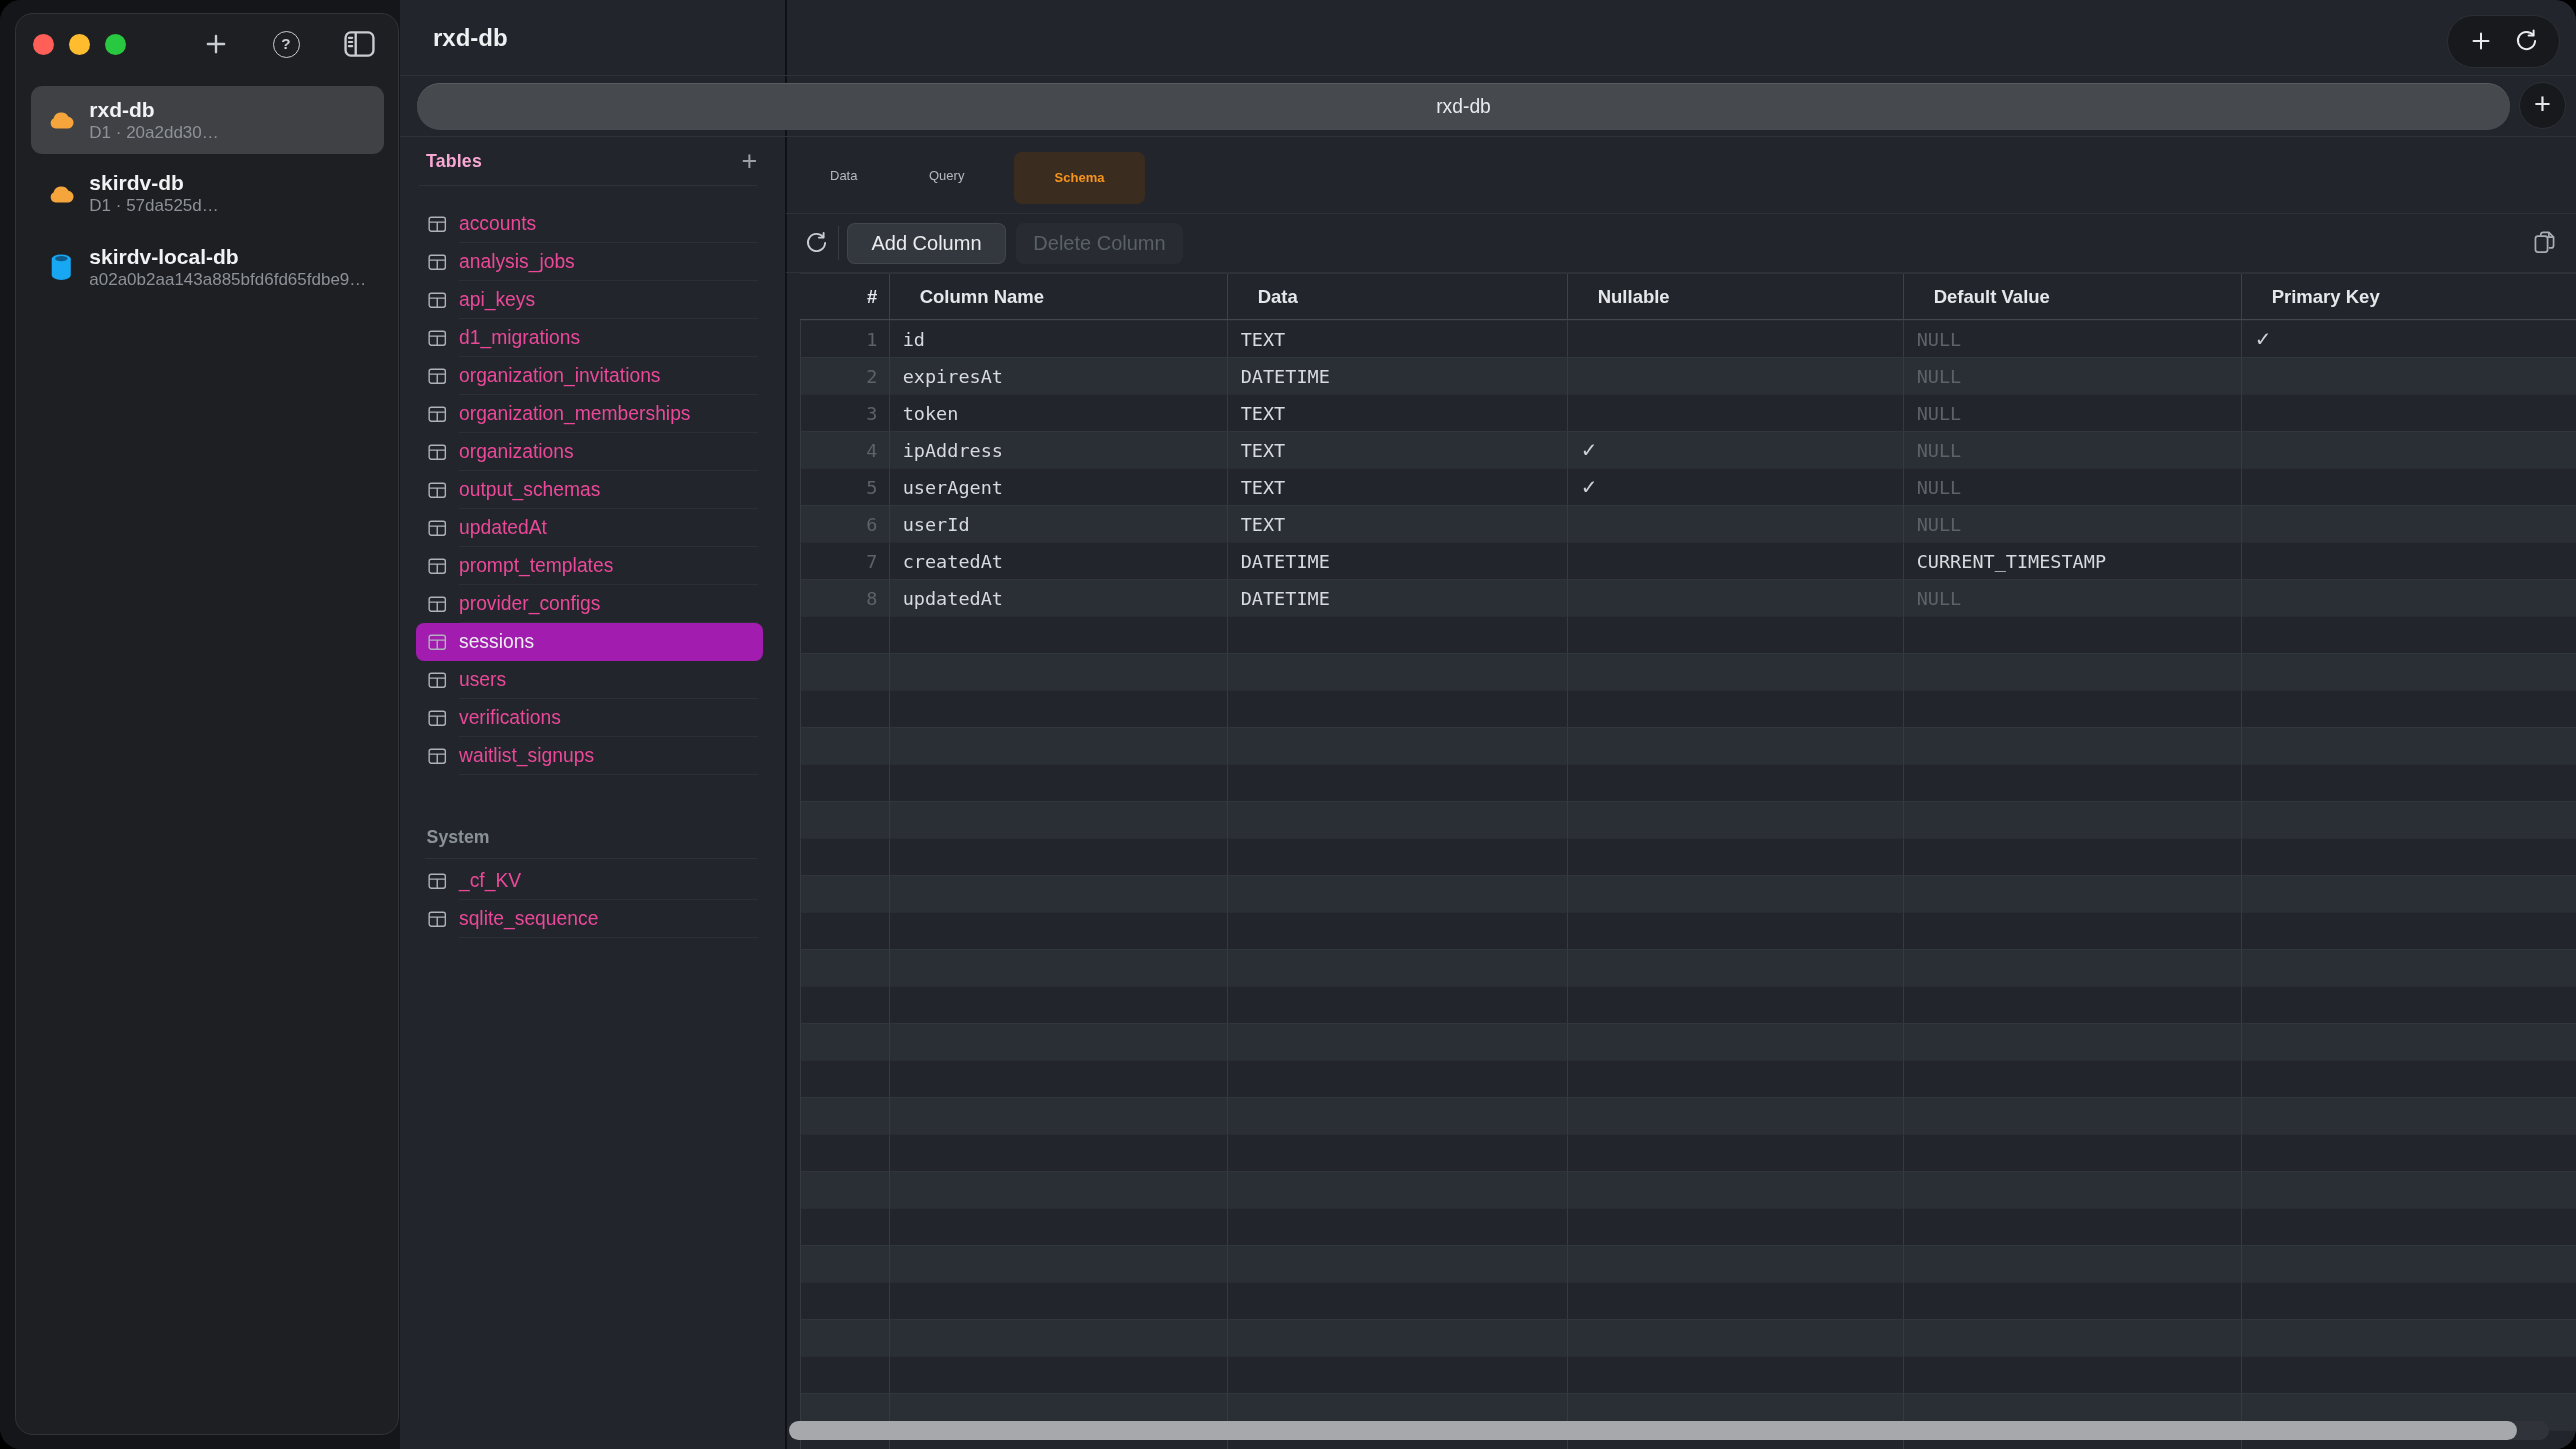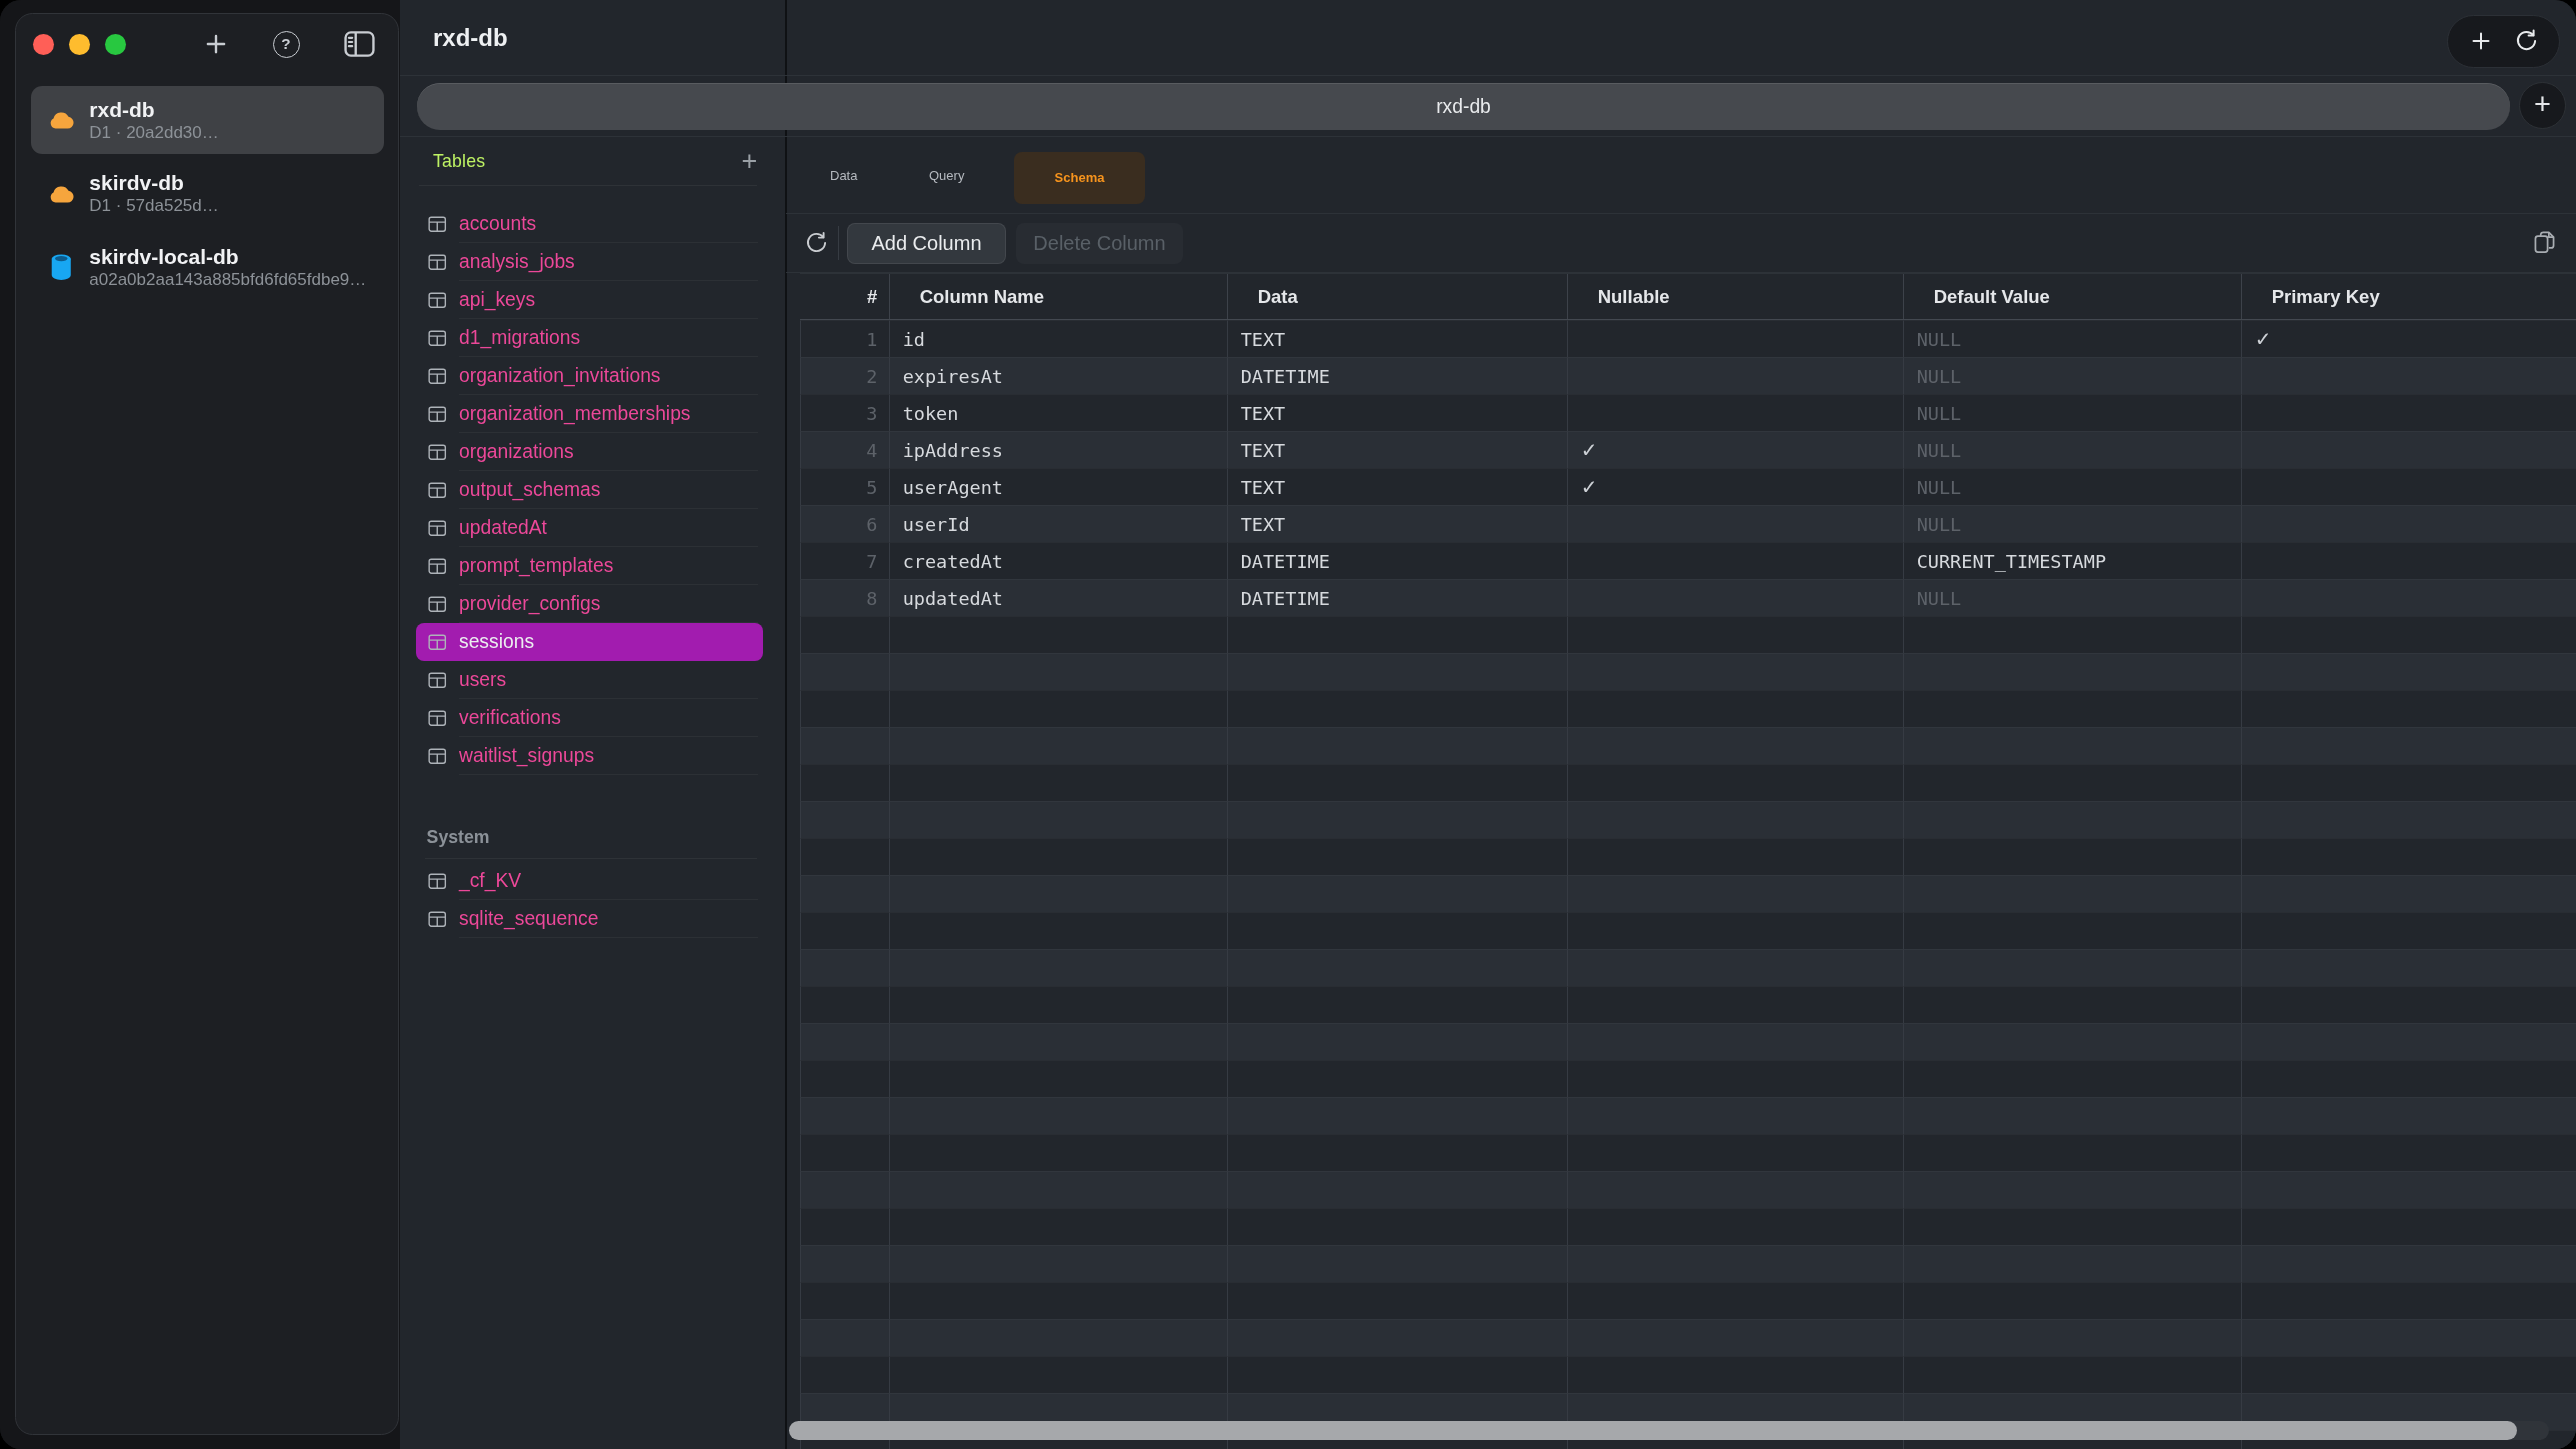--- a/index.html
+++ b/index.html
@@ -43,22 +43,22 @@
   .tab-pill { position:absolute; left:17px; top:7.2px; width:2093px; height:47px; background:#46494e;
     border-radius:23px; box-shadow:inset 0 0.8px 0 rgba(255,255,255,.14); display:flex; align-items:center;
     justify-content:center; font-size:19.3px; font-weight:500; color:#e9ebed; z-index:4; cursor:pointer; }
   .round-plus { position:absolute; left:2119px; top:6.4px; width:47px; height:47px; border-radius:50%;
     background:#17191d; border:0.8px solid #2e3237; color:#e5e7ea; font-size:29px; font-weight:300;
     display:flex; align-items:center; justify-content:center; cursor:pointer; z-index:4; line-height:0; padding-bottom:3.2px; }
 
   
   .tables-panel { position:absolute; left:0; top:137px; width:385px; bottom:0; }
   .tp-head { position:absolute; top:0; left:0; right:0; height:48px; }
-  .tp-head-label { position:absolute; left:33px; top:0; height:48px; display:flex; align-items:center;
-    font-size:17.7px; font-weight:400; color:#bef264; letter-spacing:0.2px; }
+  .tp-head-label { position:absolute; left:26px; top:0; height:48px; display:flex; align-items:center;
+    font-size:17.7px; font-weight:700; color:#f9a8d4; letter-spacing:0.2px; }
   .tp-plus { position:absolute; left:335px; top:9.7px; width:29px; height:29px; background:none; border:none;
     color:#9aa0a6; font-size:27px; font-weight:300; cursor:pointer; line-height:0; }
   .tp-rule { position:absolute; left:18.5px; right:28px; top:48px; height:0.8px; background:#2e3237; }
   .t-list { position:absolute; left:0; right:0; top:68px; }
   .t-item { position:relative; height:38px; margin:0 22.5px 0 16px; display:flex; align-items:center; cursor:pointer; }
   .t-item::after { content:""; position:absolute; left:43px; right:4.8px; bottom:0; height:0.8px; background:#2c3035; }
   .t-item.selected { background:#a21caf; border-radius:8px; }
   .t-item.selected::after { display:none; }
   .t-icon { position:absolute; left:12px; width:18.5px; height:18.5px; display:flex; align-items:center; }
   .t-label { margin-left:43px; font-size:19.3px; color:#ec4899; }

